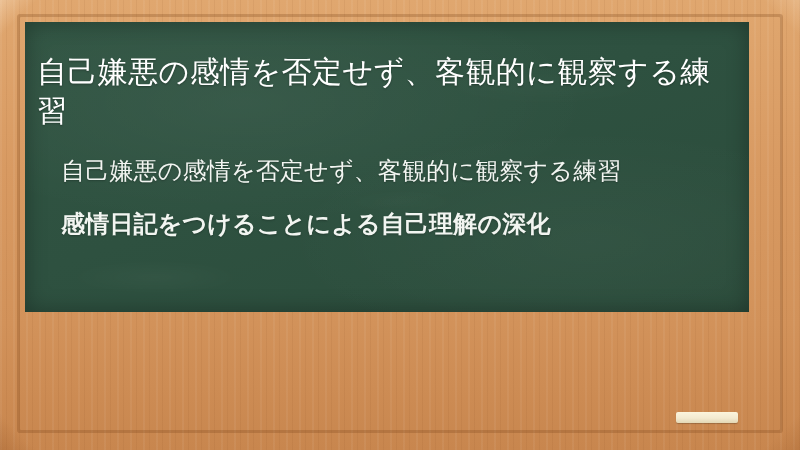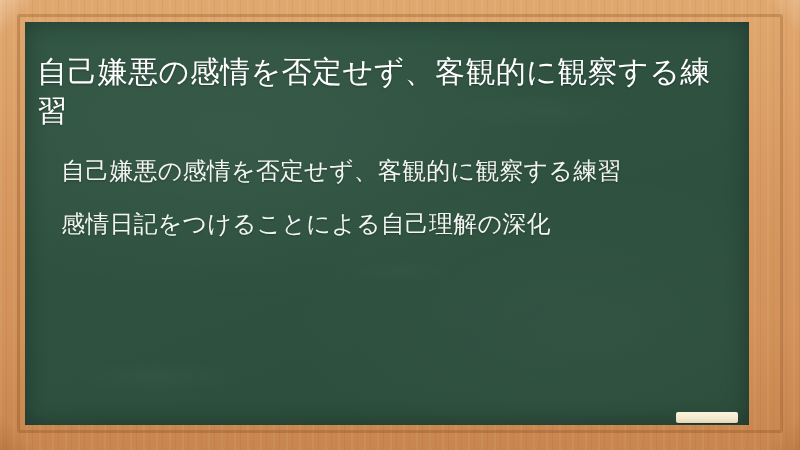--- a/index.html
+++ b/index.html
@@ -36,21 +36,21 @@
   }
   .frame-inner-shadow{
     position:absolute;left:20px;top:17px;right:20px;bottom:20px;
     pointer-events:none;
     box-shadow:0 0 0 3px rgba(120,64,24,0.26);
     border-radius:1px;
   }
 
   
   .board{
-    position:absolute;left:25px;top:22px;width:724px;height:403px;
+    position:absolute;left:25px;top:22px;width:724px;height:290px;
     box-sizing:border-box;
     background:
       radial-gradient(ellipse 70% 60% at 30% 28%, rgba(255,255,255,0.045), rgba(255,255,255,0) 70%),
       radial-gradient(ellipse 60% 55% at 78% 76%, rgba(255,255,255,0.030), rgba(255,255,255,0) 72%),
       linear-gradient(160deg,#315543 0%,#2e5140 46%,#2b4c3b 100%);
     box-shadow:inset 0 0 22px rgba(0,0,0,0.30);
     overflow:hidden;
   }
   
   .board-dust{
@@ -80,21 +80,21 @@
     list-style:none;margin:0;padding:0;
   }
   .body-item{
     color:#f2f5f1;
     font-size:24px;
     line-height:1.44;
     letter-spacing:0.2px;
     margin:0 0 18px 0;
     text-shadow:0 1px 2px rgba(0,0,0,0.26);
   }
-  .body-item:last-child{margin-bottom:16px;}
+  .body-item:last-child{margin-bottom:16px;font-weight:bold;}
 
   
   .chalk{
     position:absolute;left:676px;top:412px;width:62px;height:11px;
     border-radius:2px;
     background:linear-gradient(180deg,#fbf4dc 0%,#f3ead0 55%,#e3d7b4 100%);
     box-shadow:0 1px 1px rgba(0,0,0,0.22);
     z-index:3;
   }
 </style>

